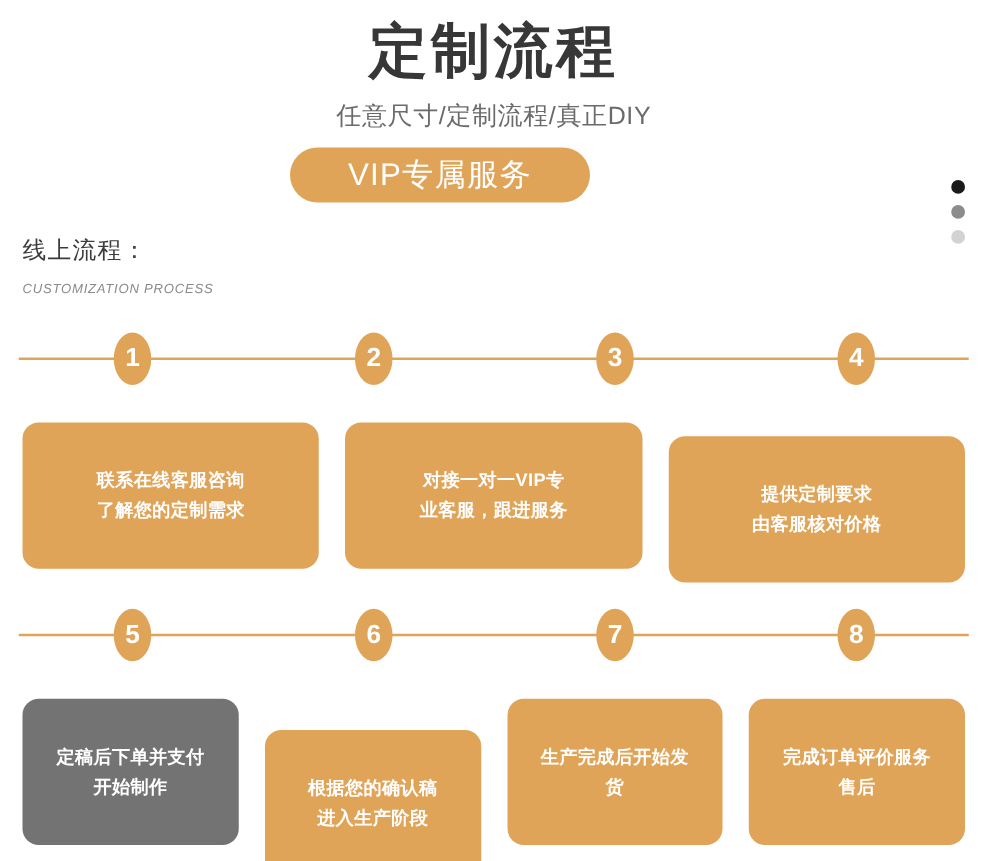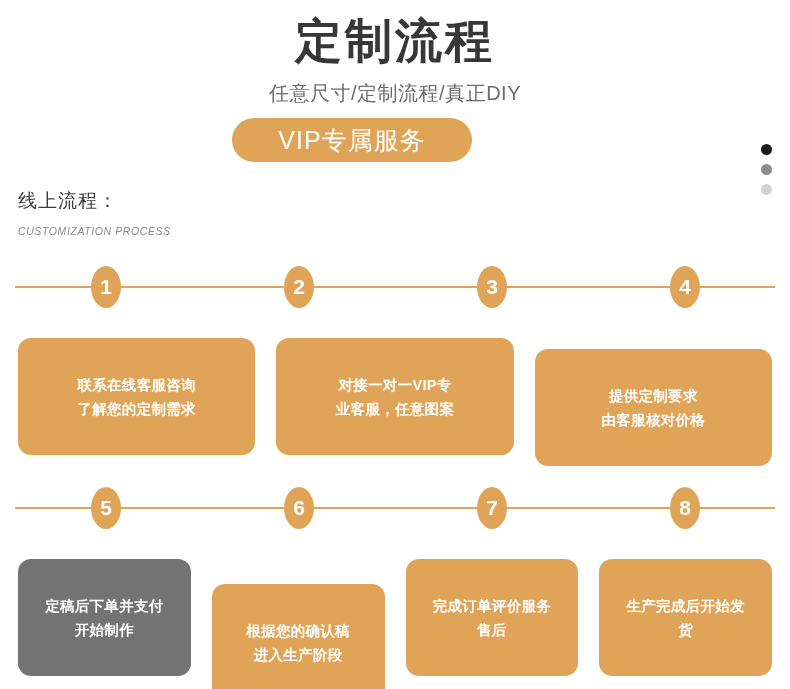--- a/index.html
+++ b/index.html
@@ -194,21 +194,21 @@
     <div class="node" style="left: 492px; background-color: rgb(224, 164, 88);">3</div>
     <div class="node" style="left: 685px; background-color: rgb(224, 164, 88);">4</div>
   </div>
   <div class="cards">
     <div class="card" style="background-color: rgb(224, 164, 88);">
       <span class="card-text">联系在线客服咨询
 了解您的定制需求</span>
     </div>
     <div class="card" style="background-color: rgb(224, 164, 88);">
       <span class="card-text">对接一对一VIP专
-业客服，任意图案</span>
+业客服，跟进服务</span>
     </div>
     <div class="card" style="background-color: rgb(224, 164, 88); margin-top: 11px;">
       <span class="card-text">提供定制要求
 由客服核对价格</span>
     </div>
   </div>
 </div>
 
 <div class="flow-row row2">
   <div class="timeline">
@@ -221,21 +221,21 @@
   <div class="cards">
     <div class="card" style="background-color: #737373;">
       <span class="card-text">定稿后下单并支付
 开始制作</span>
     </div>
     <div class="card" style="background-color: rgb(224, 164, 88); margin-top: 25px;">
       <span class="card-text">根据您的确认稿
 进入生产阶段</span>
     </div>
     <div class="card" style="background-color: rgb(224, 164, 88);">
+      <span class="card-text">生产完成后开始发
+货</span>
+    </div>
+    <div class="card" style="background-color: rgb(224, 164, 88);">
       <span class="card-text">完成订单评价服务
 售后</span>
     </div>
-    <div class="card" style="background-color: rgb(224, 164, 88);">
-      <span class="card-text">生产完成后开始发
-货</span>
-    </div>
   </div>
 </div>
 
 </body></html>

